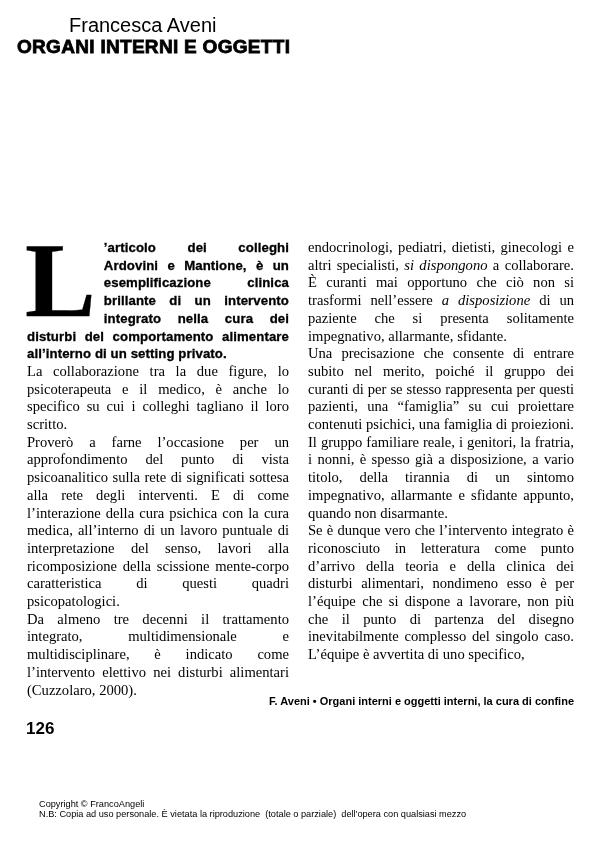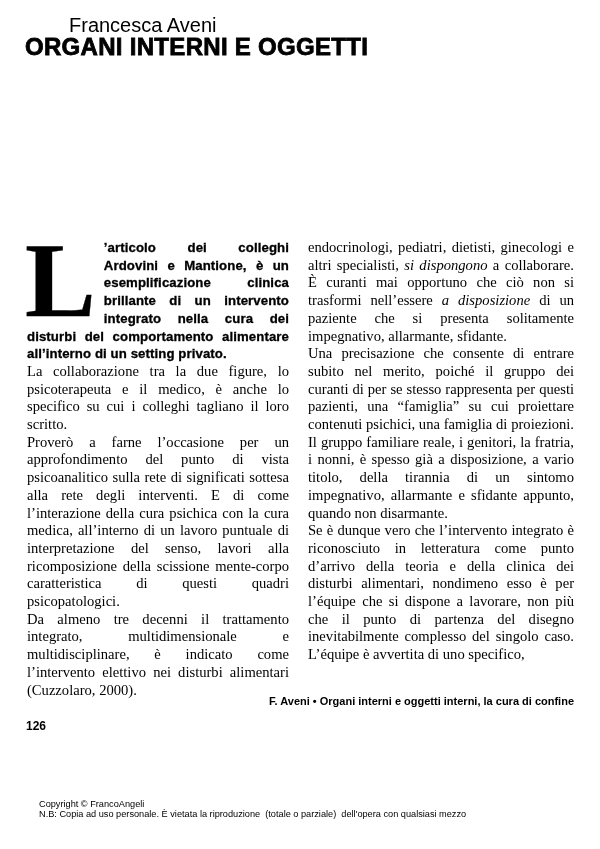--- a/index.html
+++ b/index.html
@@ -1,25 +1,25 @@
 <!DOCTYPE html>
 <html><head>
 <meta charset="utf-8">
 <style>
   html, body { margin: 0; padding: 0; background: #ffffff; }
   body { width: 600px; height: 849px; position: relative; overflow: hidden; color: #000; }
   .author { position: absolute; left: 25px; top: 14px; font-family: "Liberation Sans", sans-serif; font-size: 20px; margin-left: 44px; }
-  .title { position: absolute; left: 25px; top: 34px; width: 560px; font-family: "Liberation Sans", sans-serif; font-weight: 900; font-size: 24px; line-height: 26px; letter-spacing: 0.3px; -webkit-text-stroke: 0.8px #000; }
+  .title { position: absolute; left: 17px; top: 34px; width: 560px; font-family: "Liberation Sans", sans-serif; font-weight: 900; font-size: 19px; line-height: 26px; letter-spacing: 0.3px; -webkit-text-stroke: 0.8px #000; }
   .col { position: absolute; font-family: "Liberation Serif", serif; font-size: 14.6px; line-height: 17.7px; text-align: justify; }
   .col-left { left: 27px; top: 239px; width: 262px; }
   .col-right { left: 308px; top: 239px; width: 266px; }
   .col p { margin: 0; }
   .lead { font-family: "Liberation Sans", sans-serif; font-weight: bold; font-size: 13.2px; line-height: 17.7px; letter-spacing: 0.1px; -webkit-text-stroke: 0.3px #000; }
   .dropcap { float: left; font-family: "Liberation Serif", serif; font-size: 106px; line-height: 78px; height: 80px; margin: 1px 8px 0 -2px; padding-top: 2px; }
-  .foot-page { position: absolute; left: 26px; top: 719px; font-family: "Liberation Sans", sans-serif; font-weight: bold; font-size: 12px; }
+  .foot-page { position: absolute; left: 26px; top: 719px; font-family: "Liberation Sans", sans-serif; font-weight: bold; font-size: 17px; }
   .foot-run { position: absolute; right: 26px; top: 695px; font-family: "Liberation Sans", sans-serif; font-weight: bold; font-size: 11px; margin-left: 36px; }
   .copyright { position: absolute; left: 39px; top: 799px; font-family: "Liberation Sans", sans-serif; font-size: 9.2px; line-height: 10.4px; }
   .copyright div { white-space: pre; }
 </style>
 </head>
 <body>
 
 <div class="author">Francesca Aveni</div>
 <div class="title">
   <div>ORGANI INTERNI E OGGETTI</div>

